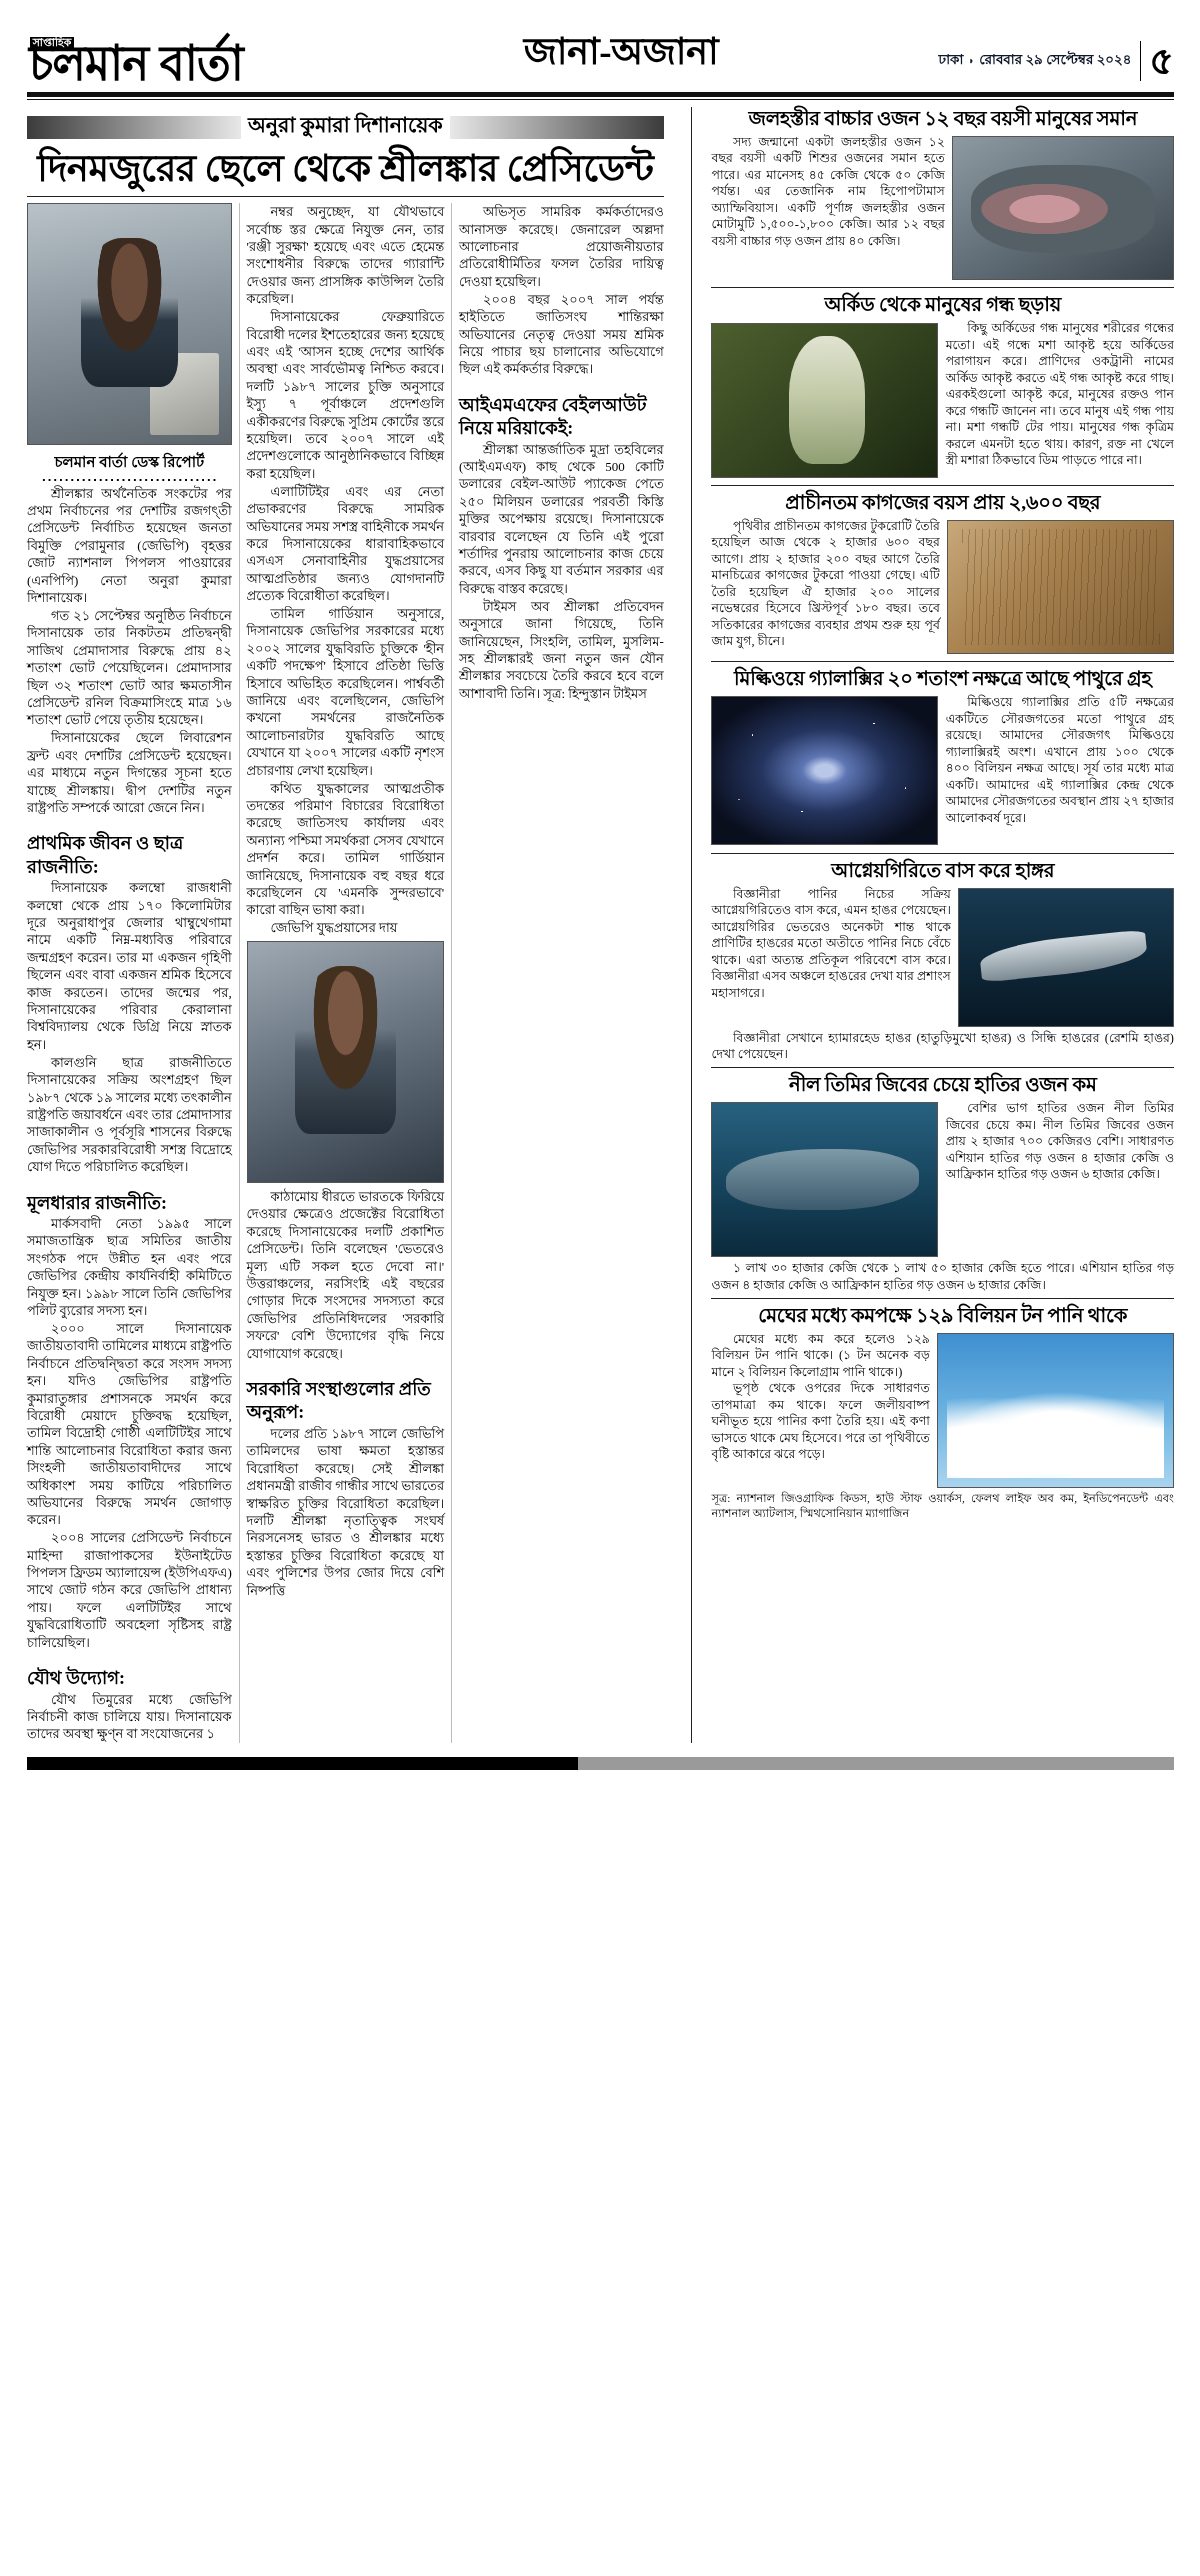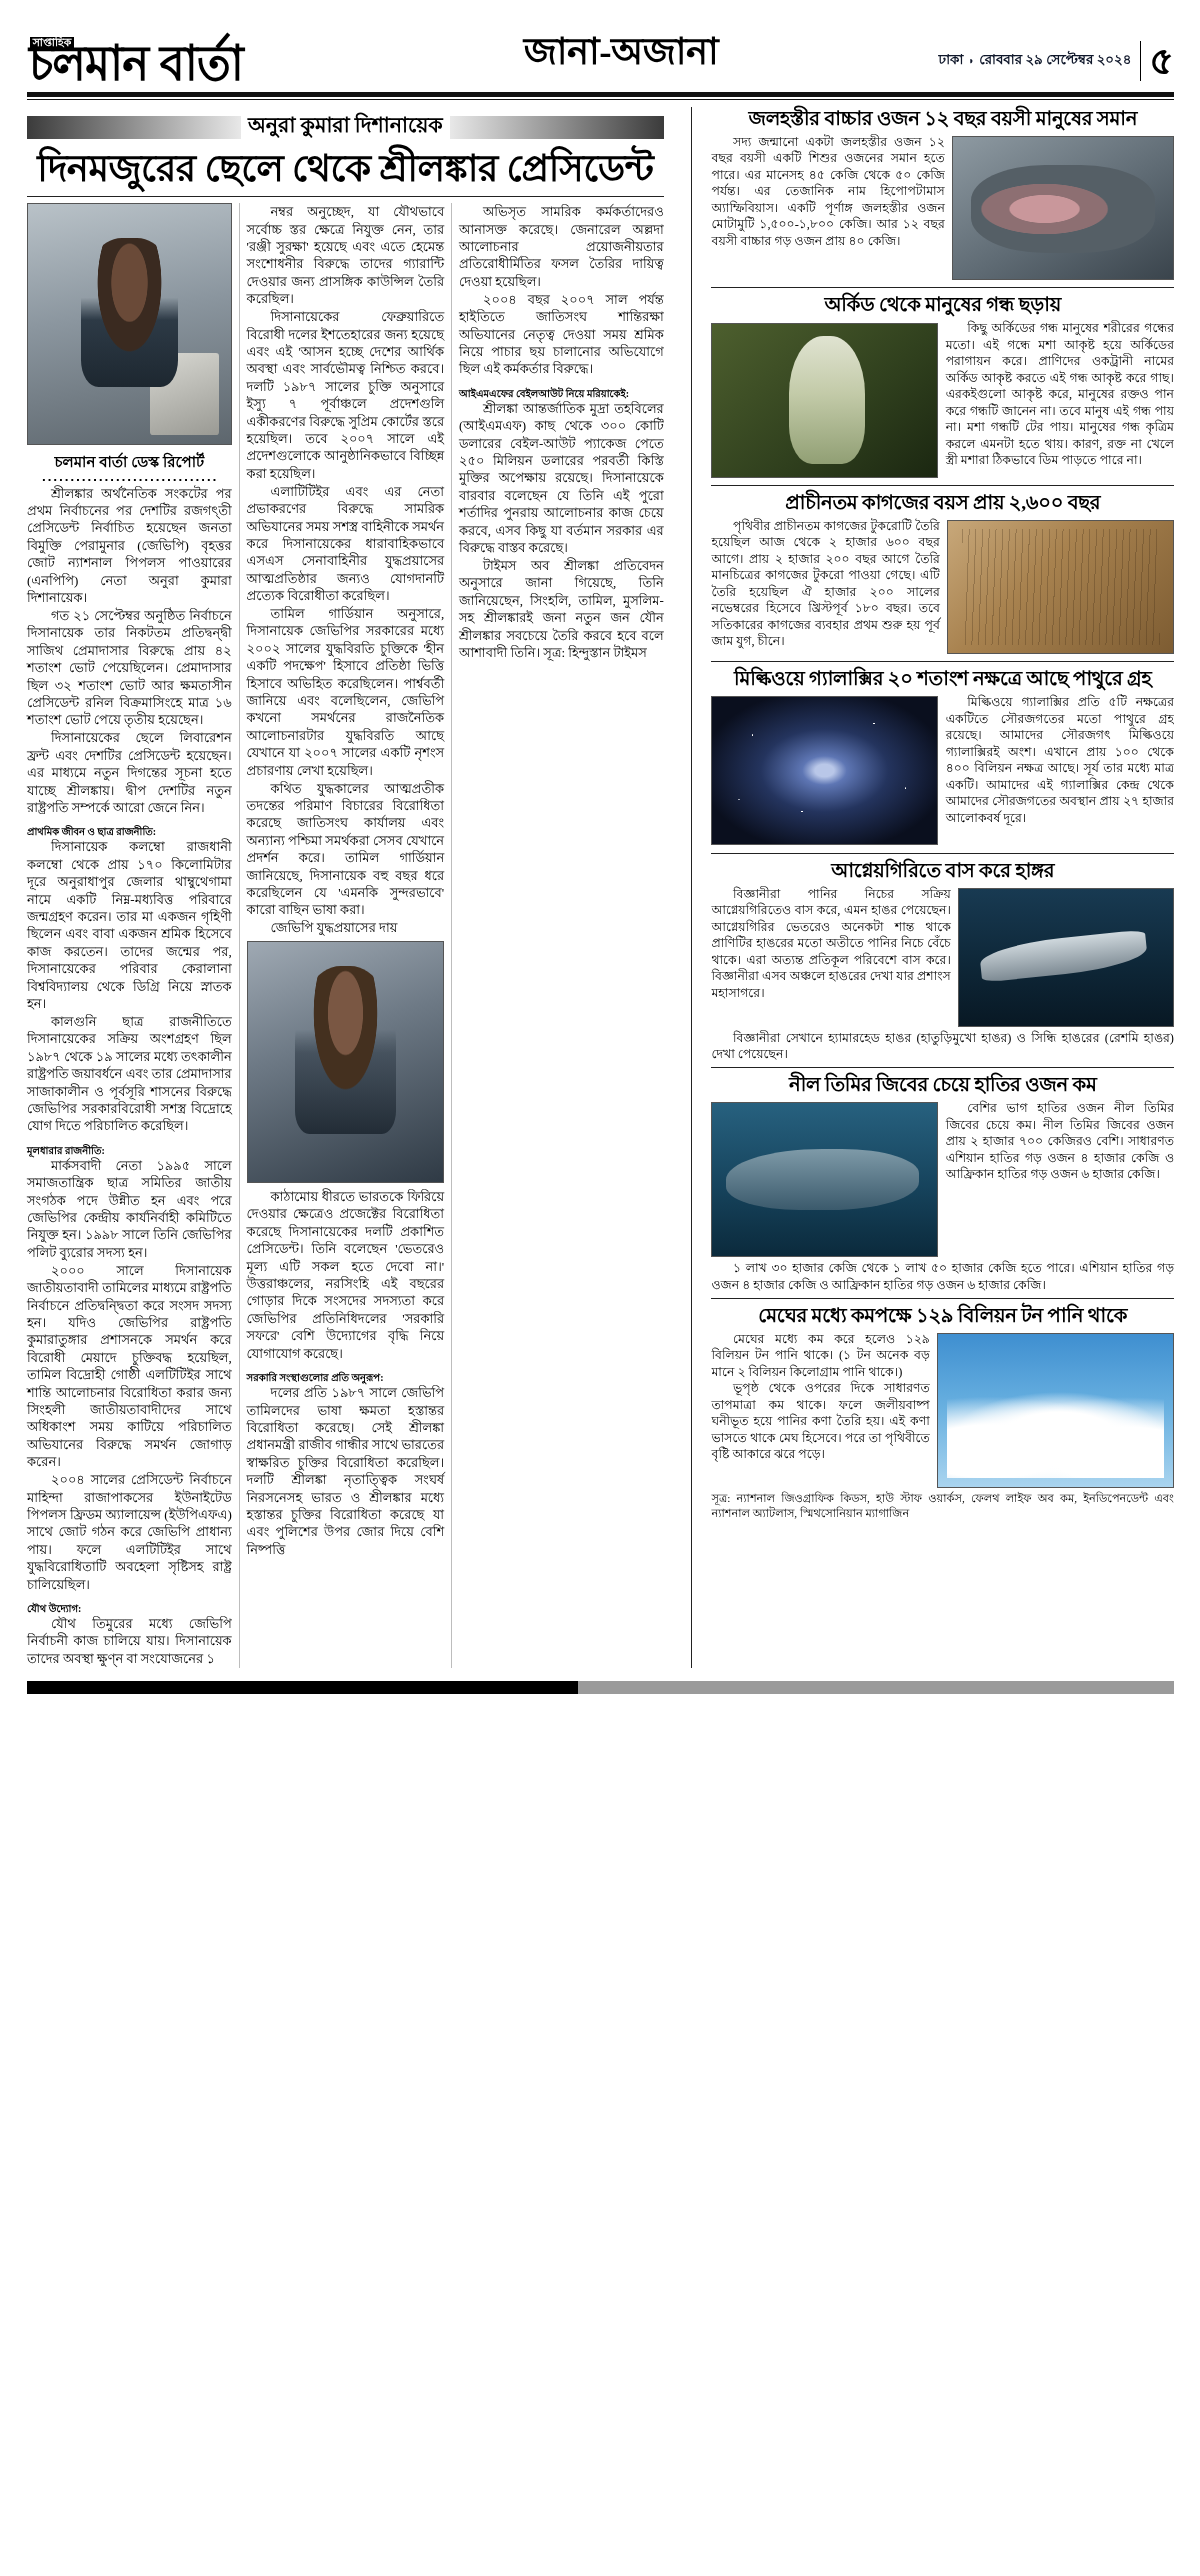--- a/index.html
+++ b/index.html
@@ -161,25 +161,25 @@
     font-size: 13px;
     line-height: 1.34;
     text-align: justify;
     text-indent: 24px;
     color: #000;
     margin-bottom: 0.5px;
     word-spacing: 0px;
     hyphens: none;
   }
   .subhead {
-    font-size: 10px;
+    font-size: 18px;
     font-weight: bold;
     color: #000;
     line-height: 1.3;
-    margin-top: 9px;
+    margin-top: 16px;
   }
 
   
   .r-story { margin-bottom: 3.1px; }
   .r-head {
     font-size: 19.6px;
     font-weight: bold;
     text-align: center;
     line-height: 1.22;
     color: #000;
@@ -360,21 +360,21 @@
           <div class="subhead">সরকারি সংস্থাগুলোর প্রতি অনুরূপ:</div>
           <p class="body">দলের প্রতি ১৯৮৭ সালে জেভিপি তামিলদের ভাষা ক্ষমতা হস্তান্তর বিরোধিতা করেছে। সেই শ্রীলঙ্কা প্রধানমন্ত্রী রাজীব গান্ধীর সাথে ভারতের স্বাক্ষরিত চুক্তির বিরোধিতা করেছিল। দলটি শ্রীলঙ্কা নৃতাত্ত্বিক সংঘর্ষ নিরসনেসহ ভারত ও শ্রীলঙ্কার মধ্যে হস্তান্তর চুক্তির বিরোধিতা করেছে যা এবং পুলিশের উপর জোর দিয়ে বেশি নিষ্পত্তি</p>
         </div>
 
         <div class="colsep"></div>
 
         <div class="art-col">
           <p class="body">অভিসৃত সামরিক কর্মকর্তাদেরও আনাসক্ত করেছে। জেনারেল অল্লদা আলোচনার প্রয়োজনীয়তার প্রতিরোধীর্মিতির ফসল তৈরির দায়িত্ব দেওয়া হয়েছিল।</p>
           <p class="body">২০০৪ বছর ২০০৭ সাল পর্যন্ত হাইতিতে জাতিসংঘ শান্তিরক্ষা অভিযানের নেতৃত্ব দেওয়া সময় শ্রমিক নিয়ে পাচার ছয় চালানোর অভিযোগে ছিল এই কর্মকর্তার বিরুদ্ধে।</p>
           <div class="subhead">আইএমএফের বেইলআউট নিয়ে মরিয়াকেই:</div>
-          <p class="body">শ্রীলঙ্কা আন্তর্জাতিক মুদ্রা তহবিলের (আইএমএফ) কাছ থেকে ৩০০ কোটি ডলারের বেইল-আউট প্যাকেজ পেতে ২৫০ মিলিয়ন ডলারের পরবর্তী কিস্তি মুক্তির অপেক্ষায় রয়েছে। দিসানায়েকে বারবার বলেছেন যে তিনি এই পুরো শর্তাদির পুনরায় আলোচনার কাজ চেয়ে করবে, এসব কিছু যা বর্তমান সরকার এর বিরুদ্ধে বাস্তব করেছে।</p>
+          <p class="body">শ্রীলঙ্কা আন্তর্জাতিক মুদ্রা তহবিলের (আইএমএফ) কাছ থেকে 500 কোটি ডলারের বেইল-আউট প্যাকেজ পেতে ২৫০ মিলিয়ন ডলারের পরবর্তী কিস্তি মুক্তির অপেক্ষায় রয়েছে। দিসানায়েকে বারবার বলেছেন যে তিনি এই পুরো শর্তাদির পুনরায় আলোচনার কাজ চেয়ে করবে, এসব কিছু যা বর্তমান সরকার এর বিরুদ্ধে বাস্তব করেছে।</p>
           <p class="body">টাইমস অব শ্রীলঙ্কা প্রতিবেদন অনুসারে জানা গিয়েছে, তিনি জানিয়েছেন, সিংহলি, তামিল, মুসলিম-সহ শ্রীলঙ্কারই জনা নতুন জন যৌন শ্রীলঙ্কার সবচেয়ে তৈরি করবে হবে বলে আশাবাদী তিনি। সূত্র: হিন্দুস্তান টাইমস</p>
         </div>
 
       </div>
     </div>
 
     <div class="vdiv"></div>
 
     <div class="col-right">
 

